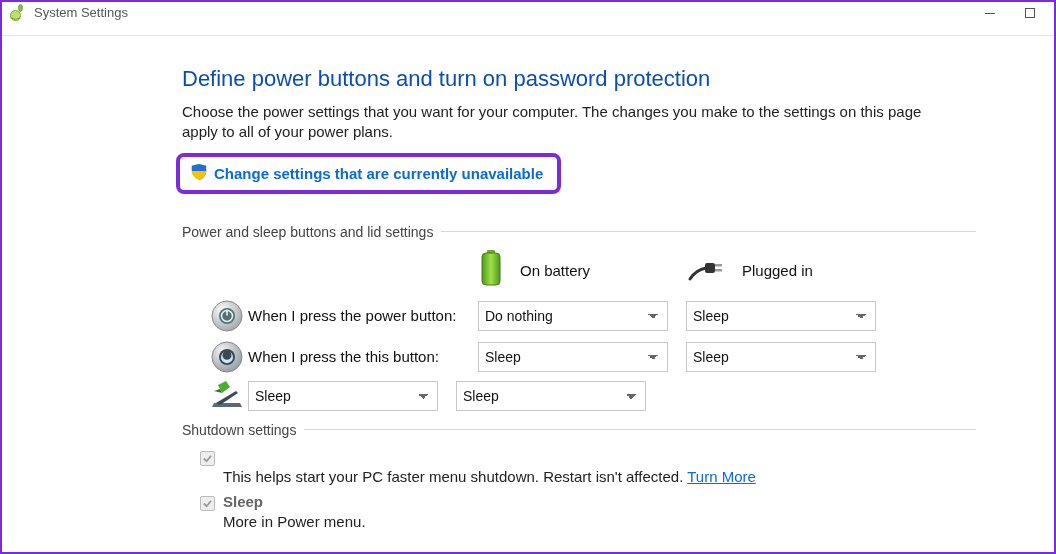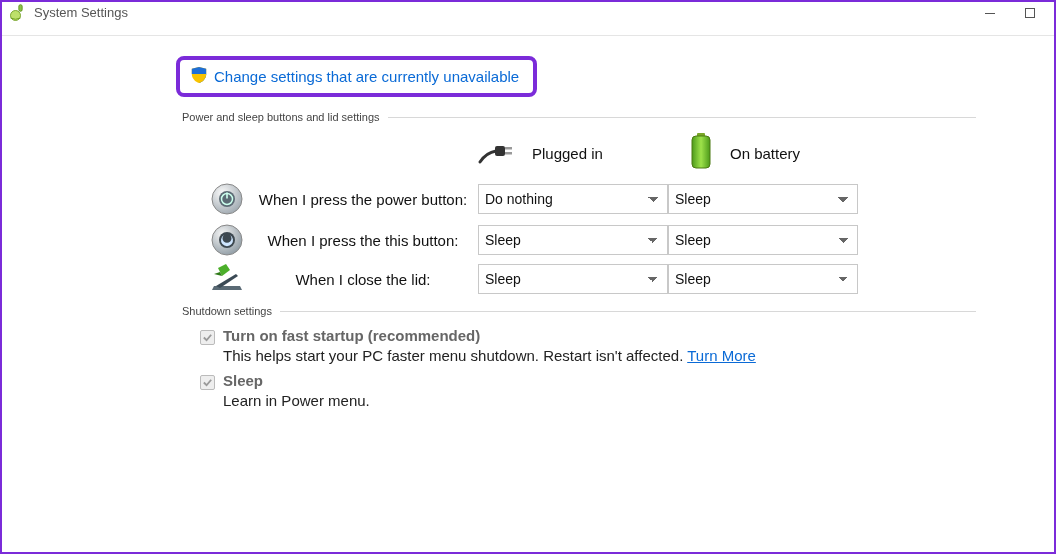--- a/index.html
+++ b/index.html
@@ -35,27 +35,28 @@
     font-size: 22px;
     margin: 12px 0 10px 0;
   }
   .intro { color: #222; line-height: 1.35; margin-bottom: 8px; max-width: 760px; }
   .highlight-box {
     border: 4px solid #7b2bd9;
     border-radius: 8px;
     display: inline-flex;
     align-items: center;
     padding: 6px 14px 6px 10px;
-    margin: 2px 0 2px -6px;
+    margin: 2px 0 18px -6px;
+    font-weight: bold;
   }
   .shield-icon { margin-right: 6px; }
   .link { color: #0a6ad6; cursor: pointer; }
   .section-label {
     color: #444;
-    font-size: 11px;
+    font-size: 14px;
     margin-top: 12px;
     display: flex;
     align-items: center;
   }
   .section-label .rule {
     flex: 1;
     height: 1px;
     background: #d8d8d8;
     margin-left: 8px;
     margin-right: 6px;
@@ -69,37 +70,38 @@
   .cols-header .spacer-left { width: 296px; }
   .col-head { display: flex; align-items: center; width: 210px; justify-content: flex-start; }
   .col-head svg, .col-head .icon { margin-right: 8px; }
   .col-head .txt { font-size: 15px; color: #111; }
   .setting-row {
     display: flex;
     align-items: center;
     margin: 7px 0 7px 24px;
   }
   .setting-row .icon-wrap { width: 42px; display:flex; justify-content:center; }
-  .setting-row .label { width: 230px; color: #111; text-align: center; }
+  .setting-row .label { width: 230px; color: #111; }
   select.dd {
     width: 190px;
     height: 30px;
     border: 1px solid #c8c8c8;
     background: #fff;
     font-family: inherit;
     font-size: 14px;
     padding: 2px 6px;
     color: #111;
     appearance: none;
     background-image:
       linear-gradient(45deg, transparent 50%, #666 50%),
       linear-gradient(135deg, #666 50%, transparent 50%);
     background-position: calc(100% - 14px) 12px, calc(100% - 9px) 12px;
     background-size: 5px 5px, 5px 5px;
     background-repeat: no-repeat;
+    margin-right: 18px;
   }
   .shutdown-items { margin: 10px 0 0 18px; }
   .chk-row { display: flex; align-items: flex-start; margin-bottom: 2px; }
   .chk {
     width: 15px; height: 15px; border: 1px solid #bbb; border-radius: 2px;
     background: #eee; display:inline-flex; align-items:center; justify-content:center;
     margin-right: 8px; margin-top: 3px;
   }
   .chk svg { width: 11px; height: 11px; }
   .chk-title { font-weight: 700; color: #666; }
@@ -125,66 +127,68 @@
   </div>
   <div class="winbtn">
     <svg width="12" height="12" viewBox="0 0 12 12">
         <rect x="1.5" y="1.5" width="9" height="9" fill="none" stroke="#555" stroke-width="1"></rect>
       </svg>
   </div>
 </div>
 
 <div class="content">
 
+  <h1 class="page-title">Define power buttons and turn on password protection</h1>
+  <div class="intro">Choose the power settings that you want for your computer. The changes you make to the settings on this page apply to all of your power plans.</div>
 
   <div class="highlight-box">
     <span class="shield-icon">
       <svg width="18" height="18" viewBox="0 0 20 20">
         <path d="M10 1 L18 3 V9 C18 14 14 18 10 19 C6 18 2 14 2 9 V3 Z" fill="#f8c300"></path>
         <path d="M10 1 L18 3 V9 C18 14 14 18 10 19 V1 Z" fill="#1e6fd6"></path>
         <path d="M10 1 L2 3 V9 H10 Z" fill="#1e6fd6"></path>
         <path d="M10 19 C14 18 18 14 18 9 H10 Z" fill="#f8c300"></path>
       </svg>
     </span>
     <span class="link">Change settings that are currently unavailable</span>
   </div>
 
   <div class="section-label">
     <span>Power and sleep buttons and lid settings</span>
     <span class="rule"></span>
   </div>
 
   <div class="cols-header">
     <div class="spacer-left"></div>
-    <div class="col-head">
-      <span class="icon">
-        <svg width="38" height="28" viewBox="0 0 38 28">
-          <path d="M2 24 C6 18 12 14 18 13" stroke="#333" stroke-width="3" fill="none" stroke-linecap="round"></path>
-          <rect x="17" y="8" width="10" height="10" rx="2" fill="#333"></rect>
-          <rect x="27" y="9" width="7" height="2.5" fill="#999"></rect>
-          <rect x="27" y="14" width="7" height="2.5" fill="#999"></rect>
-        </svg>
-      </span>
-      <span class="txt">Plugged in</span>
-    </div>
     <div class="col-head">
       <span class="icon">
         <svg width="26" height="38" viewBox="0 0 26 38">
           <rect x="9" y="0" width="8" height="4" rx="1" fill="#7aa628"></rect>
           <rect x="4" y="3" width="18" height="32" rx="4" fill="url(#g1)" stroke="#4d7a12"></rect>
           <defs>
               <linearGradient id="g1" x1="0" x2="1">
                 <stop offset="0" stop-color="#4d9a1a"></stop>
                 <stop offset="0.5" stop-color="#9ee24a"></stop>
                 <stop offset="1" stop-color="#4d9a1a"></stop>
               </linearGradient>
             </defs>
         </svg>
       </span>
       <span class="txt">On battery</span>
+    </div>
+    <div class="col-head">
+      <span class="icon">
+        <svg width="38" height="28" viewBox="0 0 38 28">
+          <path d="M2 24 C6 18 12 14 18 13" stroke="#333" stroke-width="3" fill="none" stroke-linecap="round"></path>
+          <rect x="17" y="8" width="10" height="10" rx="2" fill="#333"></rect>
+          <rect x="27" y="9" width="7" height="2.5" fill="#999"></rect>
+          <rect x="27" y="14" width="7" height="2.5" fill="#999"></rect>
+        </svg>
+      </span>
+      <span class="txt">Plugged in</span>
     </div>
   </div>
 
   
   <div class="setting-row">
     <div class="icon-wrap">
       <svg width="34" height="34" viewBox="0 0 34 34">
         <circle cx="17" cy="17" r="15" fill="url(#pb)" stroke="#888"></circle>
         <circle cx="17" cy="17" r="8" fill="#5c6b75"></circle>
         <circle cx="17" cy="17" r="5.5" fill="none" stroke="#cfe" stroke-width="1.5"></circle>
@@ -225,47 +229,45 @@
   
   <div class="setting-row">
     <div class="icon-wrap">
       <svg width="38" height="30" viewBox="0 0 38 30">
         <path d="M6 22 L32 22 L34 26 L4 26 Z" fill="#5a6a75"></path>
         <path d="M8 22 L28 10 L30 12 L12 24 Z" fill="#3b4a55"></path>
         <path d="M10 4 L18 0 L22 6 L14 12 Z" fill="#4caf2b"></path>
         <path d="M12 8 L6 10 L14 12 Z" fill="#2f7a18"></path>
       </svg>
     </div>
-    <div class="label">When I close the lid:</div>
     <select class="dd"><option>Sleep</option></select>
     <select class="dd"><option>Sleep</option></select>
   </div>
 
   <div class="section-label" style="margin-top:11px">
     <span>Shutdown settings</span>
     <span class="rule"></span>
   </div>
 
   <div class="shutdown-items">
     <div class="chk-row">
       <span class="chk">
         <svg viewBox="0 0 12 12">
             <path d="M2 6 L5 9 L10 3" fill="none" stroke="#9a9a9a" stroke-width="2"></path>
           </svg>
       </span>
-      <span class="chk-title">Turn on fast startup (recommended)</span>
     </div>
     <div class="chk-sub">
       <span>This helps start your PC faster menu shutdown. Restart isn't affected. </span><span class="link">Turn More</span>
     </div>
 
     <div class="chk-row">
       <span class="chk">
         <svg viewBox="0 0 12 12">
             <path d="M2 6 L5 9 L10 3" fill="none" stroke="#9a9a9a" stroke-width="2"></path>
           </svg>
       </span>
       <span class="chk-title">Sleep</span>
     </div>
-    <div class="chk-sub">Learn in Power menu.</div>
+    <div class="chk-sub">More in Power menu.</div>
   </div>
 
 </div>
 
 </body></html>

